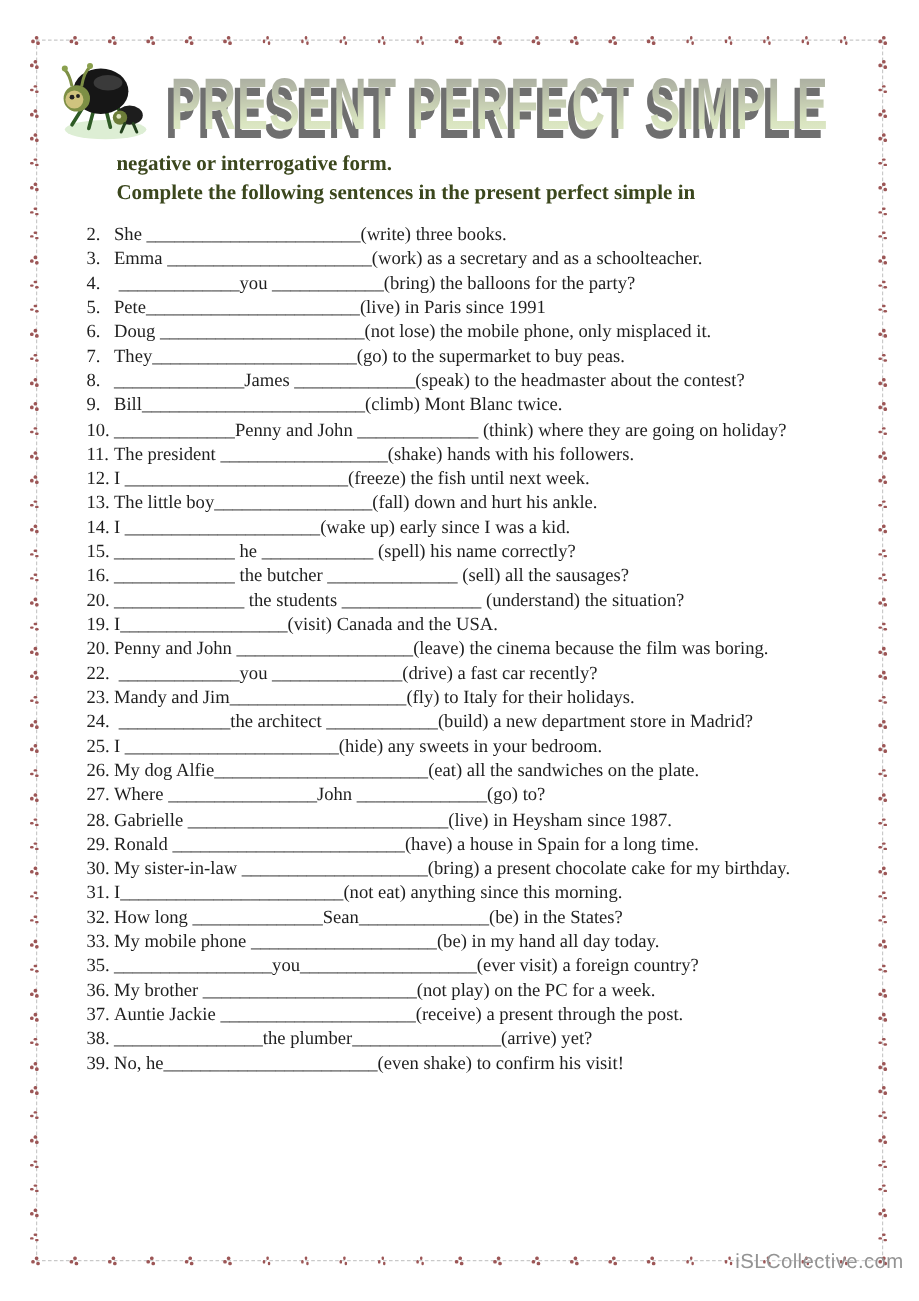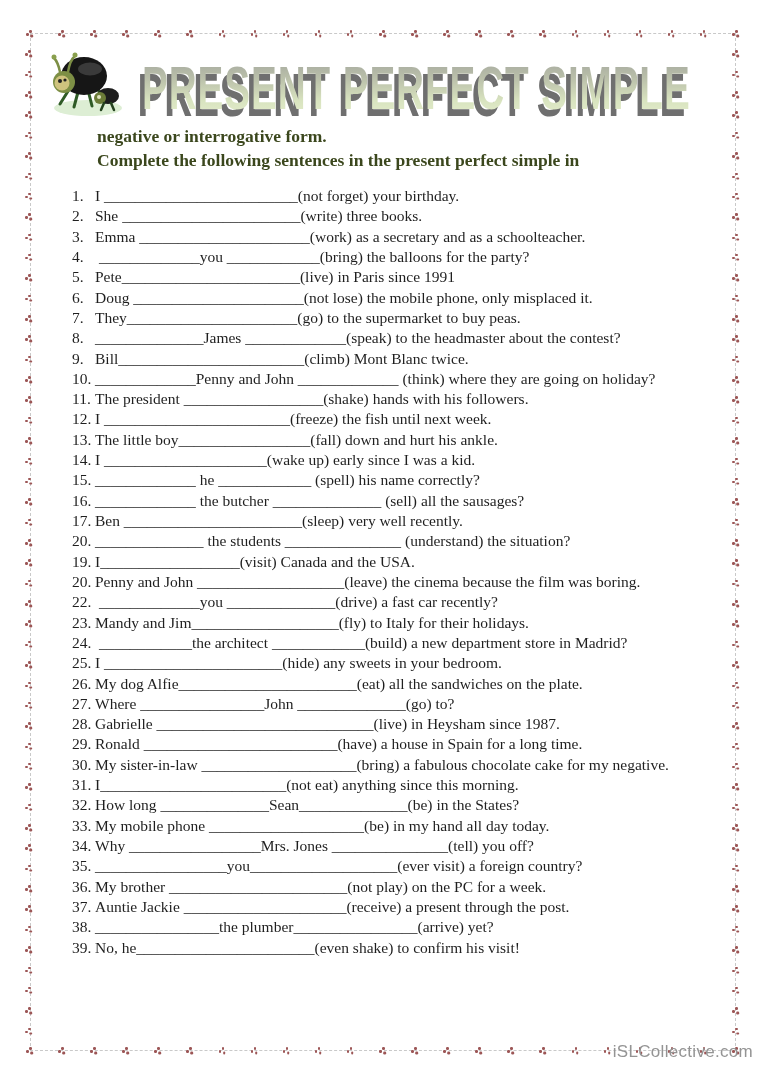--- a/index.html
+++ b/index.html
@@ -215,53 +215,50 @@
   <span class="t-shadow">PRESENT PERFECT SIMPLE</span>
   <span class="t-fill">PRESENT PERFECT SIMPLE</span>
 </div>
 
 <div class="instructions">
   <div>negative or interrogative form.</div>
   <div>Complete the following sentences in the present perfect simple in</div>
 </div>
 
 <div class="sheet" id="sheet">
-    <div class="row"><span class="num">1.</span><span class="txt">I _________________________(not forget) your birthday.</span></div>
     <div class="row"><span class="num">2.</span><span class="txt">She _______________________(write) three books.</span></div>
     <div class="row"><span class="num">3.</span><span class="txt">Emma ______________________(work) as a secretary and as a schoolteacher.</span></div>
     <div class="row"><span class="num">4.</span><span class="txt"> _____________you ____________(bring) the balloons for the party?</span></div>
     <div class="row"><span class="num">5.</span><span class="txt">Pete_______________________(live) in Paris since 1991</span></div>
     <div class="row"><span class="num">6.</span><span class="txt">Doug ______________________(not lose) the mobile phone, only misplaced it.</span></div>
     <div class="row"><span class="num">7.</span><span class="txt">They______________________(go) to the supermarket to buy peas.</span></div>
     <div class="row"><span class="num">8.</span><span class="txt">______________James _____________(speak) to the headmaster about the contest?</span></div>
     <div class="row"><span class="num">9.</span><span class="txt">Bill________________________(climb) Mont Blanc twice.</span></div>
     <div class="row"><span class="num">10.</span><span class="txt">_____________Penny and John _____________ (think) where they are going on holiday?</span></div>
     <div class="row"><span class="num">11.</span><span class="txt">The president __________________(shake) hands with his followers.</span></div>
     <div class="row"><span class="num">12.</span><span class="txt">I ________________________(freeze) the fish until next week.</span></div>
     <div class="row"><span class="num">13.</span><span class="txt">The little boy_________________(fall) down and hurt his ankle.</span></div>
     <div class="row"><span class="num">14.</span><span class="txt">I _____________________(wake up) early since I was a kid.</span></div>
     <div class="row"><span class="num">15.</span><span class="txt">_____________ he ____________ (spell) his name correctly?</span></div>
     <div class="row"><span class="num">16.</span><span class="txt">_____________ the butcher ______________ (sell) all the sausages?</span></div>
-    <div class="row"><span class="num">17.</span><span class="txt">Ben _______________________(sleep) very well recently.</span></div>
     <div class="row"><span class="num">20.</span><span class="txt">______________ the students _______________ (understand) the situation?</span></div>
     <div class="row"><span class="num">19.</span><span class="txt">I__________________(visit) Canada and the USA.</span></div>
     <div class="row"><span class="num">20.</span><span class="txt">Penny and John ___________________(leave) the cinema because the film was boring.</span></div>
     <div class="row"><span class="num">22.</span><span class="txt"> _____________you ______________(drive) a fast car recently?</span></div>
     <div class="row"><span class="num">23.</span><span class="txt">Mandy and Jim___________________(fly) to Italy for their holidays.</span></div>
     <div class="row"><span class="num">24.</span><span class="txt"> ____________the architect ____________(build) a new department store in Madrid?</span></div>
     <div class="row"><span class="num">25.</span><span class="txt">I _______________________(hide) any sweets in your bedroom.</span></div>
     <div class="row"><span class="num">26.</span><span class="txt">My dog Alfie_______________________(eat) all the sandwiches on the plate.</span></div>
     <div class="row"><span class="num">27.</span><span class="txt">Where ________________John ______________(go) to?</span></div>
     <div class="row"><span class="num">28.</span><span class="txt">Gabrielle ____________________________(live) in Heysham since 1987.</span></div>
     <div class="row"><span class="num">29.</span><span class="txt">Ronald _________________________(have) a house in Spain for a long time.</span></div>
-    <div class="row"><span class="num">30.</span><span class="txt">My sister-in-law ____________________(bring) a fabulous chocolate cake for my negative.</span></div>
+    <div class="row"><span class="num">30.</span><span class="txt">My sister-in-law ____________________(bring) a present chocolate cake for my birthday.</span></div>
     <div class="row"><span class="num">31.</span><span class="txt">I________________________(not eat) anything since this morning.</span></div>
     <div class="row"><span class="num">32.</span><span class="txt">How long ______________Sean______________(be) in the States?</span></div>
     <div class="row"><span class="num">33.</span><span class="txt">My mobile phone ____________________(be) in my hand all day today.</span></div>
-    <div class="row"><span class="num">34.</span><span class="txt">Why _________________Mrs. Jones _______________(tell) you off?</span></div>
     <div class="row"><span class="num">35.</span><span class="txt">_________________you___________________(ever visit) a foreign country?</span></div>
     <div class="row"><span class="num">36.</span><span class="txt">My brother _______________________(not play) on the PC for a week.</span></div>
     <div class="row"><span class="num">37.</span><span class="txt">Auntie Jackie _____________________(receive) a present through the post.</span></div>
     <div class="row"><span class="num">38.</span><span class="txt">________________the plumber________________(arrive) yet?</span></div>
     <div class="row"><span class="num">39.</span><span class="txt">No, he_______________________(even shake) to confirm his visit!</span></div>
   </div>
 
 <div class="watermark">iSLCollective.com</div>
 
 </body></html>

